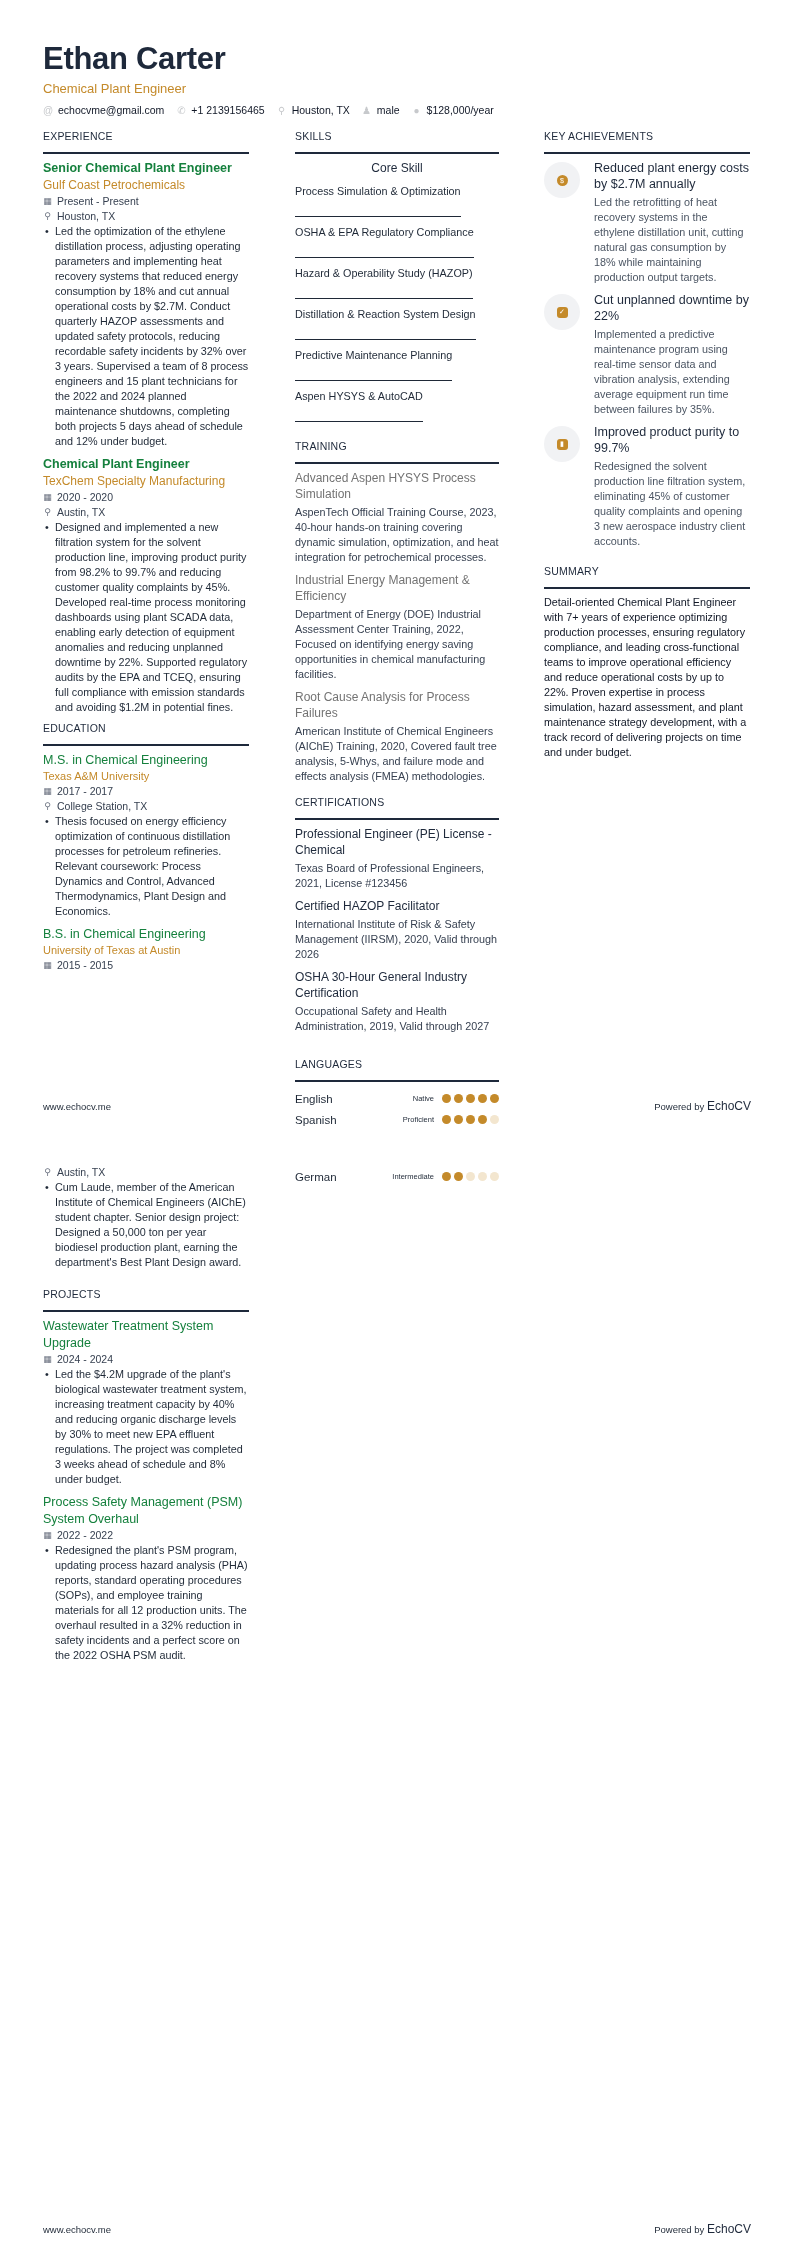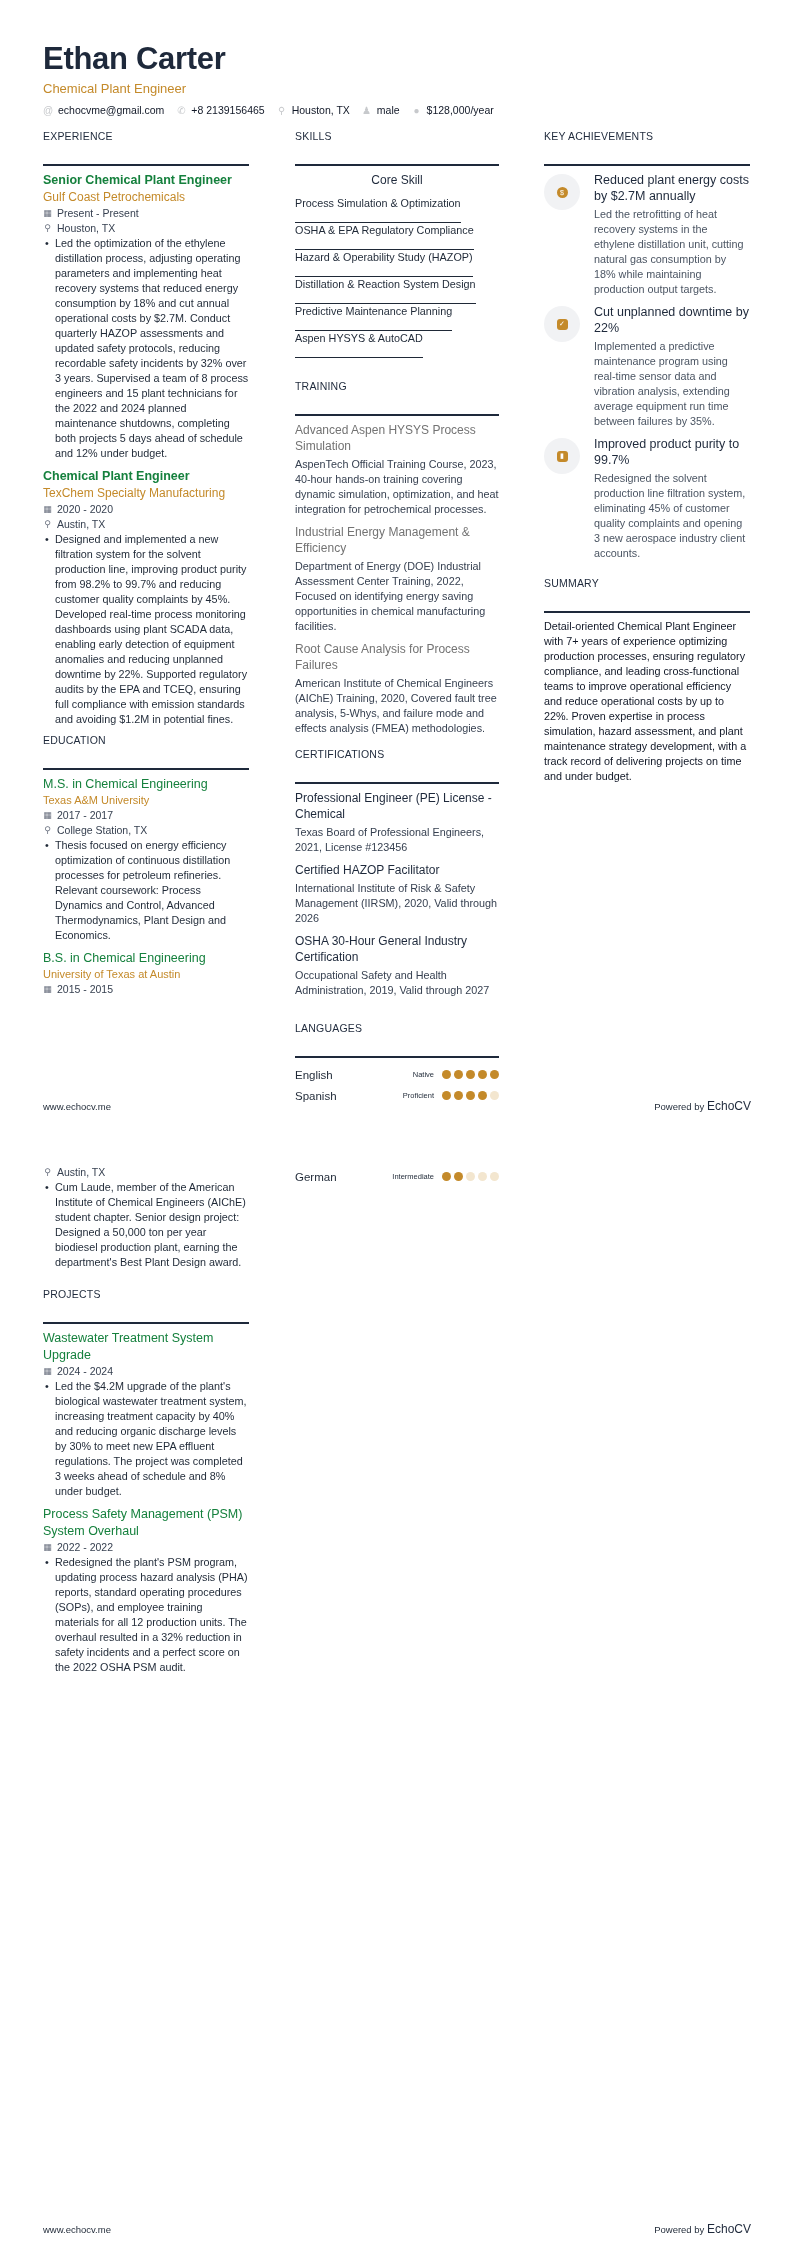--- a/index.html
+++ b/index.html
@@ -12,34 +12,34 @@
   .jobtitle { font-size: 13px; color: #c48a2a; margin-top: 2px; line-height: 18px; }
   .contacts { display: flex; gap: 12px; margin-top: 6px; font-size: 10.5px; color: #111827; align-items: center; }
   .contact { display: flex; align-items: center; gap: 5px; }
   .cicon { color: #c7c9cc; font-size: 10px; width: 10px; text-align: center; }
 
   .col { position: absolute; }
   .col1 { left: 43px; width: 206px; }
   .col2 { left: 295px; width: 204px; }
   .col3 { left: 544px; width: 206px; }
 
-  .sec-title { font-size: 10.5px; color: #1e293b; text-transform: uppercase; letter-spacing: 0.2px; padding-bottom: 21px; border-bottom: 2.5px solid #1e293b; margin-bottom: 6px; line-height: 13px; }
+  .sec-title { font-size: 10.5px; color: #1e293b; text-transform: uppercase; letter-spacing: 0.2px; padding-bottom: 9px; border-bottom: 2.5px solid #1e293b; margin-bottom: 6px; line-height: 13px; }
   .entry { margin-bottom: 7px; }
   .e-title { font-size: 12.5px; font-weight: bold; color: #15803d; line-height: 17px; }
   .e-title.light { font-weight: normal; }
   .e-org { font-size: 12px; color: #c48a2a; line-height: 17px; }
   .e-org.sm { font-size: 11px; line-height: 15px; }
   .meta { font-size: 10.5px; color: #374151; line-height: 15px; display: flex; align-items: center; gap: 5px; }
   .micon { color: #6b7280; font-size: 9px; width: 9px; text-align: center; }
   .bullet { font-size: 10.8px; color: #1f2937; line-height: 15px; display: flex; }
   .bullet .dot { width: 12px; flex: none; padding-left: 2px; }
   .bullet .txt { flex: 1; }
 
   .skill-sub { font-size: 12px; color: #1e293b; line-height: 16px; margin-bottom: 8px; text-align: center; }
-  .skill { font-size: 10.8px; color: #1f2937; line-height: 14px; padding-bottom: 12px; border-bottom: 1px solid #1f2937; display: inline-block; }
+  .skill { font-size: 10.8px; color: #1f2937; line-height: 14px; padding-bottom: 18px; border-bottom: 1px solid #1f2937; display: inline-block; margin-bottom: 8px; }
   .skills-list { display: flex; flex-direction: column; align-items: flex-start; }
 
   .t-title { font-size: 12px; color: #737373; line-height: 16px; margin-bottom: 3px; }
   .t-desc { font-size: 10.8px; color: #374151; line-height: 15px; margin-bottom: 7px; }
   .c-title { font-size: 12px; color: #1e293b; line-height: 16px; margin-bottom: 3px; }
 
   .lang-row { display: flex; align-items: center; height: 21px; }
   .lang-name { font-size: 11.5px; color: #1f2937; flex: 1; }
   .lang-level { font-size: 7.5px; color: #1f2937; margin-right: 8px; }
   .dots { display: flex; gap: 3px; }
@@ -65,21 +65,21 @@
   <div class="header">
     <div class="name">Ethan Carter</div>
     <div class="jobtitle">Chemical Plant Engineer</div>
     <div class="contacts">
       <div class="contact">
           <span class="cicon">@</span>
           <span>echocvme@gmail.com</span>
         </div>
       <div class="contact">
           <span class="cicon">✆</span>
-          <span>+8 2139156465</span>
+          <span>+1 2139156465</span>
         </div>
       <div class="contact">
           <span class="cicon">⚲</span>
           <span>Houston, TX</span>
         </div>
       <div class="contact">
           <span class="cicon">♟</span>
           <span>male</span>
         </div>
       <div class="contact">
@@ -156,21 +156,21 @@
     <div class="skill-sub">Core Skill</div>
     <div class="skills-list">
       <span class="skill">Process Simulation &amp; Optimization</span>
       <span class="skill">OSHA &amp; EPA Regulatory Compliance</span>
       <span class="skill">Hazard &amp; Operability Study (HAZOP)</span>
       <span class="skill">Distillation &amp; Reaction System Design</span>
       <span class="skill">Predictive Maintenance Planning</span>
       <span class="skill">Aspen HYSYS &amp; AutoCAD</span>
     </div>
 
-    <div class="sec-title" style="margin-top:22px;">TRAINING</div>
+    <div class="sec-title" style="margin-top:10px;">TRAINING</div>
     <div class="t-title">Advanced Aspen HYSYS Process Simulation</div>
     <div class="t-desc">AspenTech Official Training Course, 2023, 40-hour hands-on training covering dynamic simulation, optimization, and heat integration for petrochemical processes.</div>
     <div class="t-title">Industrial Energy Management &amp; Efficiency</div>
     <div class="t-desc">Department of Energy (DOE) Industrial Assessment Center Training, 2022, Focused on identifying energy saving opportunities in chemical manufacturing facilities.</div>
     <div class="t-title">Root Cause Analysis for Process Failures</div>
     <div class="t-desc">American Institute of Chemical Engineers (AIChE) Training, 2020, Covered fault tree analysis, 5-Whys, and failure mode and effects analysis (FMEA) methodologies.</div>
 
     <div class="sec-title" style="margin-top:12px;">CERTIFICATIONS</div>
     <div class="c-title">Professional Engineer (PE) License - Chemical</div>
     <div class="t-desc">Texas Board of Professional Engineers, 2021, License #123456</div>

